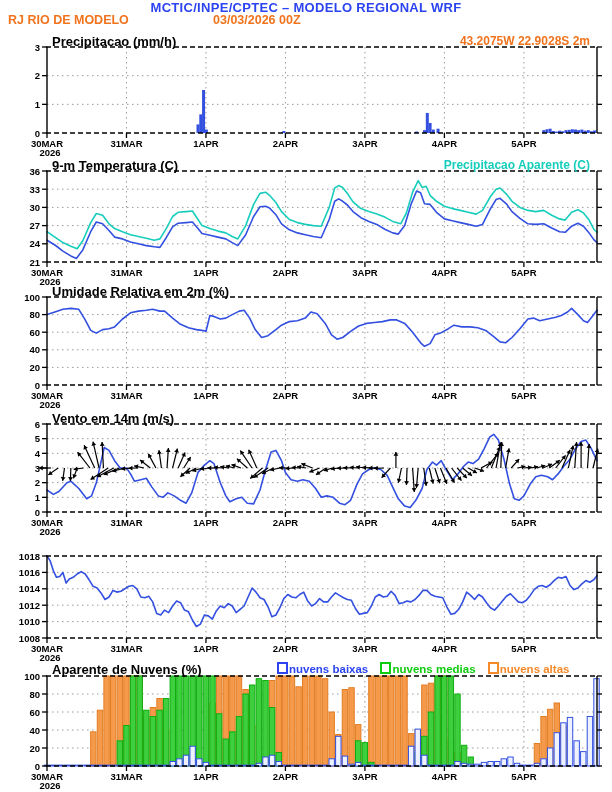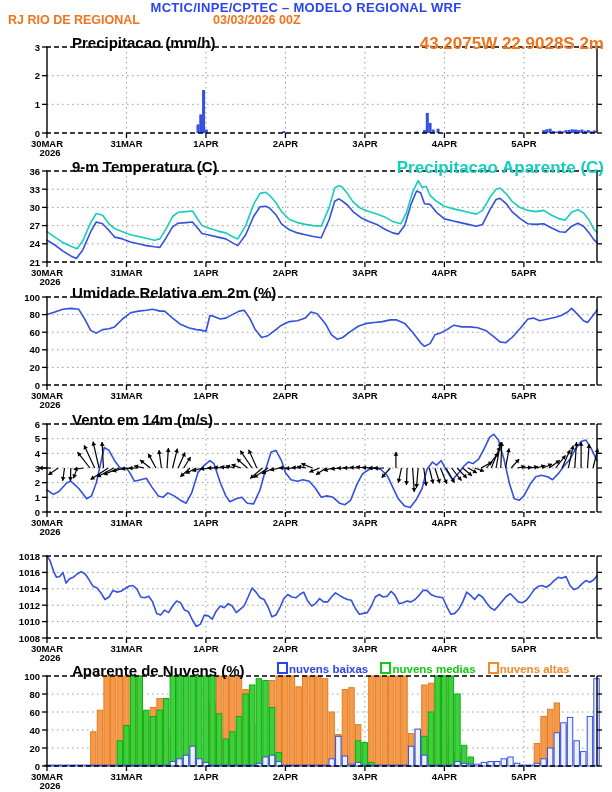--- a/index.html
+++ b/index.html
@@ -3,22 +3,22 @@
 <meta charset="utf-8">
 <style>
   html,body{margin:0;padding:0;background:#fff;}
   .page{position:relative;width:612px;height:792px;background:#fff;overflow:hidden;
         font-family:"Liberation Sans","DejaVu Sans",sans-serif;font-weight:bold;}
   .hdr1{position:absolute;top:0px;left:0;width:612px;text-align:center;
         font-size:13px;color:#2b44f0;letter-spacing:.3px;}
   .hdr2{position:absolute;top:13px;left:0;width:612px;font-size:12.5px;color:#f0741e;}
   .hdr2 .station{position:absolute;left:8px;top:0;}
   .hdr2 .run{position:absolute;left:213px;top:0;}
-  .ptitle{position:absolute;left:72px;font-size:15px;color:#000;white-space:pre;}
-  .ptitle-r{position:absolute;right:8px;font-size:17px;white-space:pre;}
+  .ptitle{position:absolute;left:52px;font-size:13px;color:#000;white-space:pre;}
+  .ptitle-r{position:absolute;right:22px;font-size:12px;white-space:pre;}
   .t-orange{color:#f0741e;} .t-cyan{color:#17cdbb;}
   .legend{position:absolute;left:237px;top:662px;font-size:11.5px;white-space:nowrap;padding-left:40px;}
   .legend .item{margin-right:9px;}
   .lg-blue{color:#2b44f0;} .lg-green{color:#0ecc0e;} .lg-orange{color:#f58a2a;}
   .sw{display:inline-block;width:7px;height:8px;background:#fff;border:2px solid;vertical-align:-1px;margin-right:1px;}
   .sw-blue{border-color:#2b44f0;} .sw-green{border-color:#0ecc0e;} .sw-orange{border-color:#f58a2a;}
   svg#plot{position:absolute;left:0;top:0;}
   svg text{font-family:"Liberation Sans","DejaVu Sans",sans-serif;font-weight:bold;}
 </style>
 </head>
@@ -705,21 +705,21 @@
         <text x="364.91907514450867" y="780" font-size="9.5" fill="#000" text-anchor="middle">3APR</text>
         <line x1="444.39884393063585" y1="766" x2="444.39884393063585" y2="771" stroke="#000" stroke-width="1.3"></line>
         <text x="444.39884393063585" y="780" font-size="9.5" fill="#000" text-anchor="middle">4APR</text>
         <line x1="523.878612716763" y1="766" x2="523.878612716763" y2="771" stroke="#000" stroke-width="1.3"></line>
         <text x="523.878612716763" y="780" font-size="9.5" fill="#000" text-anchor="middle">5APR</text>
       </g>
   </svg>
 
   <div class="hdr1">MCTIC/INPE/CPTEC – MODELO REGIONAL WRF</div>
   <div class="hdr2">
-    <span class="station">RJ RIO DE REGIONAL</span>
+    <span class="station">RJ RIO DE MODELO</span>
     <span class="run">03/03/2026 00Z</span>
   </div>
 
   <span class="ptitle" style="top:34px">Precipitacao (mm/h)</span>
   <span class="ptitle-r t-orange" style="top:34px">43.2075W 22.9028S 2m</span>
 
   <span class="ptitle" style="top:158px">9-m Temperatura (C)</span>
   <span class="ptitle-r t-cyan" style="top:158px">Precipitacao Aparente (C)</span>
 
   <span class="ptitle" style="top:284px">Umidade Relativa em 2m (%)</span>

